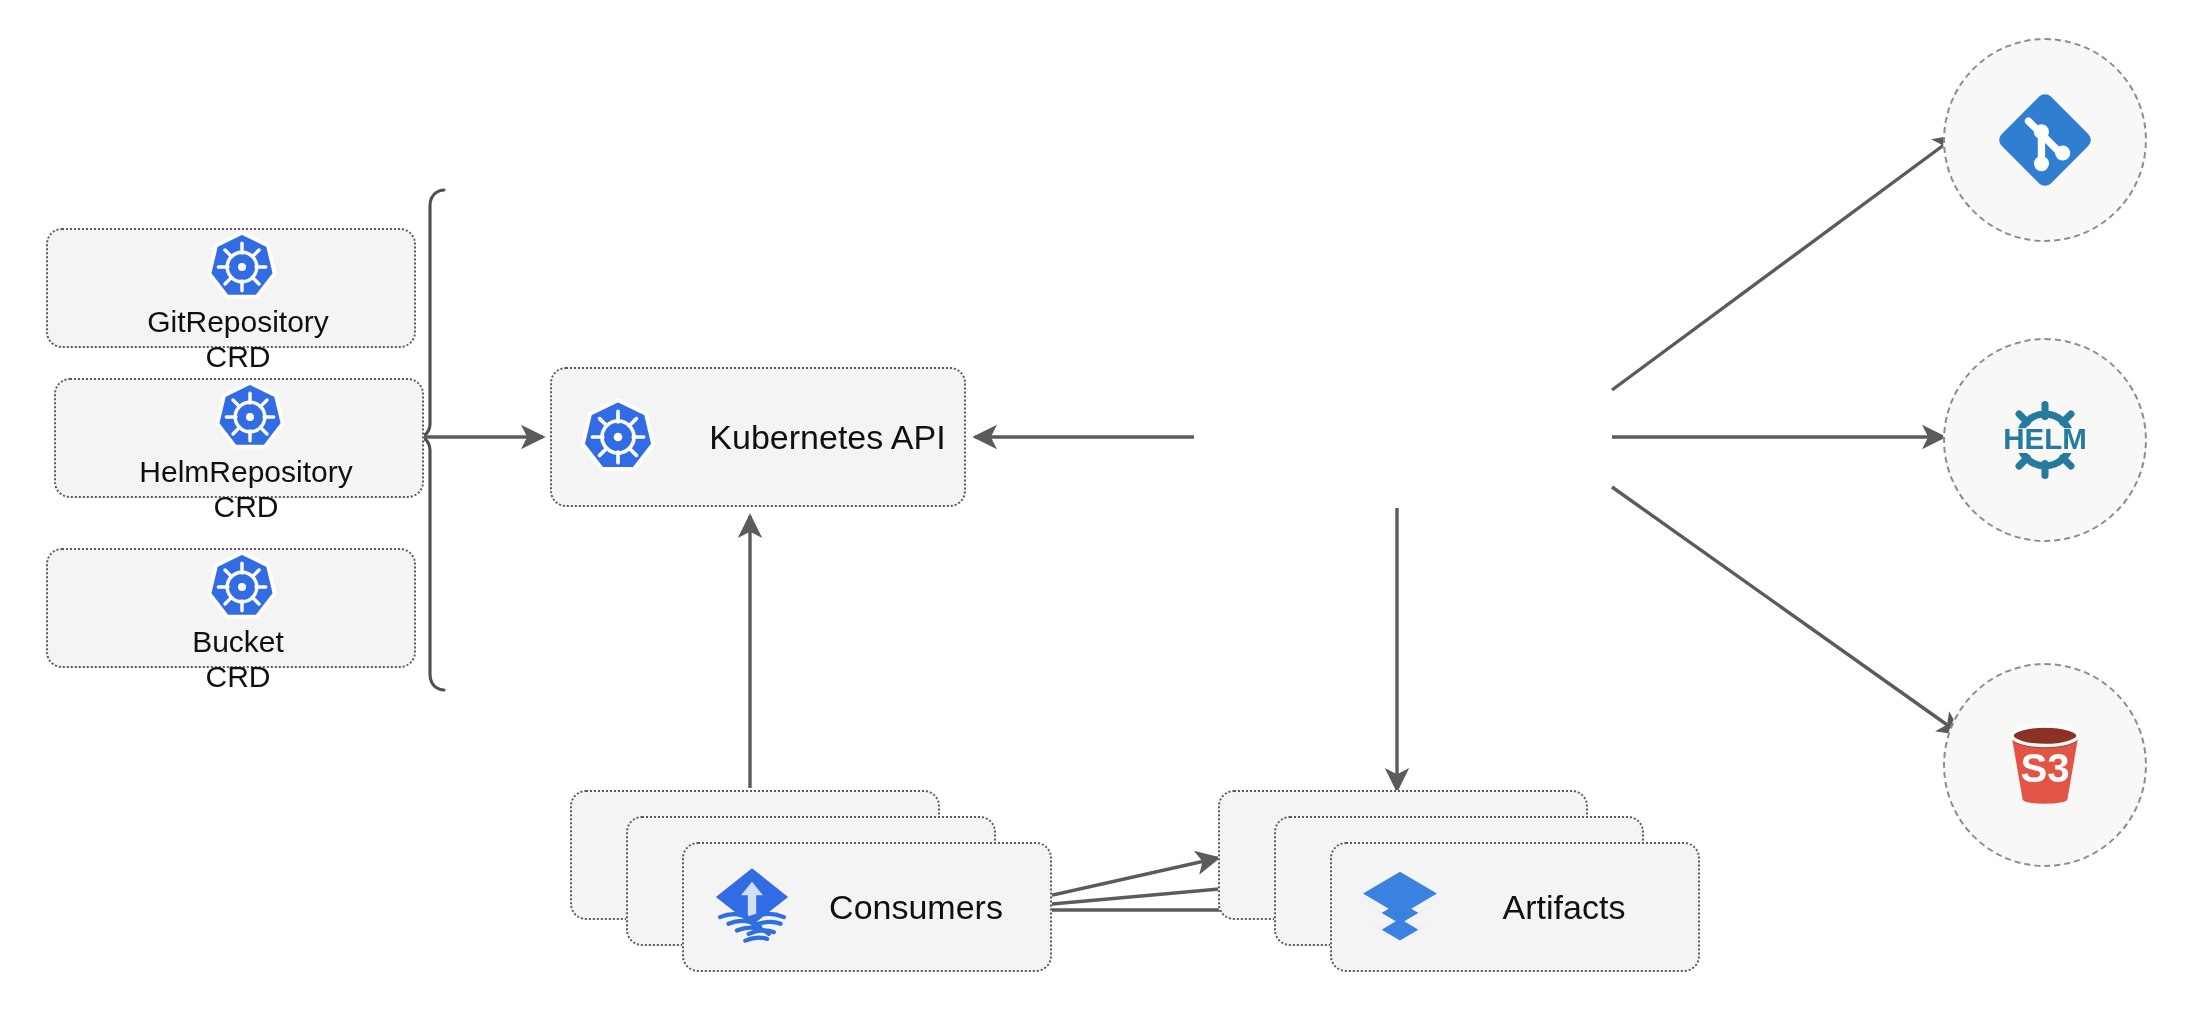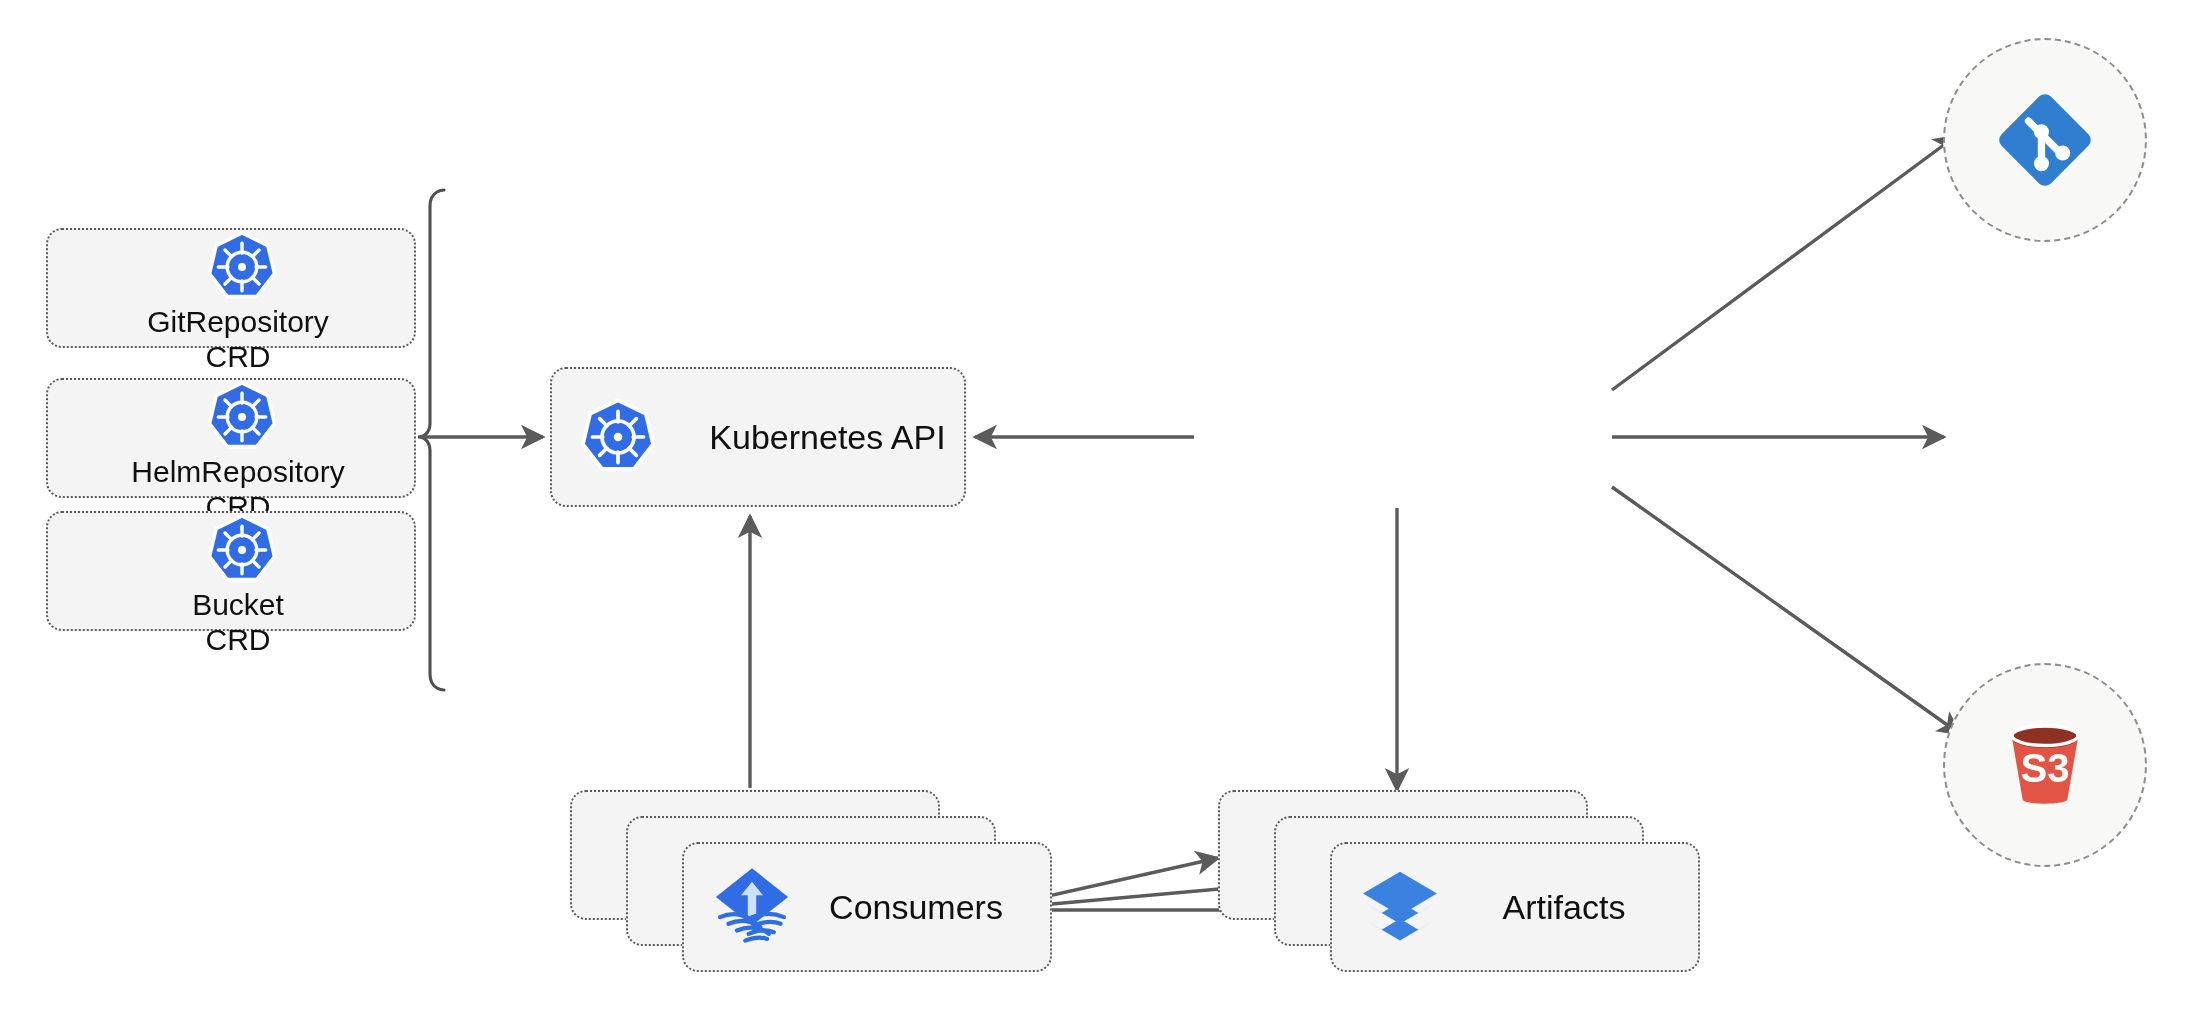--- a/index.html
+++ b/index.html
@@ -154,21 +154,21 @@
           <line x1="73" y1="27" x2="64" y2="36"></line>
           <line x1="36" y1="64" x2="27" y2="73"></line>
         </g>
         <circle cx="50" cy="50" r="5.4" fill="#ffffff"></circle>
       </svg>
     </span>
     <span class="label">GitRepository
 CRD</span>
   </div>
 
-  <div class="node crd-box" style="left:46px;top:378px;">
+  <div class="node crd-box" style="left:54px;top:378px;">
     <span class="ico">
       <svg viewBox="0 0 100 100">
         <polygon points="50,4 85,21 94,59 70,90 30,90 6,59 15,21" fill="#326ce5" stroke="#ffffff" stroke-width="5" stroke-linejoin="round"></polygon>
         <g fill="none" stroke="#ffffff" stroke-width="4.6" stroke-linecap="round">
           <circle cx="50" cy="50" r="20"></circle>
           <line x1="50" y1="18" x2="50" y2="31"></line>
           <line x1="50" y1="69" x2="50" y2="82"></line>
           <line x1="18" y1="50" x2="31" y2="50"></line>
           <line x1="69" y1="50" x2="82" y2="50"></line>
           <line x1="27" y1="27" x2="36" y2="36"></line>
@@ -176,21 +176,21 @@
           <line x1="73" y1="27" x2="64" y2="36"></line>
           <line x1="36" y1="64" x2="27" y2="73"></line>
         </g>
         <circle cx="50" cy="50" r="5.4" fill="#ffffff"></circle>
       </svg>
     </span>
     <span class="label">HelmRepository
 CRD</span>
   </div>
 
-  <div class="node crd-box" style="left:46px;top:511px;">
+  <div class="node crd-box" style="left:46px;top:548px;">
     <span class="ico">
       <svg viewBox="0 0 100 100">
         <polygon points="50,4 85,21 94,59 70,90 30,90 6,59 15,21" fill="#326ce5" stroke="#ffffff" stroke-width="5" stroke-linejoin="round"></polygon>
         <g fill="none" stroke="#ffffff" stroke-width="4.6" stroke-linecap="round">
           <circle cx="50" cy="50" r="20"></circle>
           <line x1="50" y1="18" x2="50" y2="31"></line>
           <line x1="50" y1="69" x2="50" y2="82"></line>
           <line x1="18" y1="50" x2="31" y2="50"></line>
           <line x1="69" y1="50" x2="82" y2="50"></line>
           <line x1="27" y1="27" x2="36" y2="36"></line>
@@ -273,20 +273,39 @@
           <line x1="36" y1="34" x2="62" y2="60"></line>
           <line x1="47" y1="45" x2="47" y2="68"></line>
         </g>
         <circle cx="47" cy="70" r="6.4" fill="#ffffff"></circle>
         <circle cx="47" cy="43" r="6.4" fill="#ffffff"></circle>
         <circle cx="65" cy="61" r="6.4" fill="#ffffff"></circle>
       </svg>
     </span>
   </div>
 
+  <div class="circle" style="left:1943px;top:338px;">
+    <span class="ico">
+      <svg viewBox="0 0 100 100">
+        <g stroke="#277a9f" stroke-width="6" fill="none" stroke-linecap="round">
+          <circle cx="50" cy="50" r="22"></circle>
+          <line x1="50" y1="20" x2="50" y2="30"></line>
+          <line x1="50" y1="70" x2="50" y2="80"></line>
+          <line x1="20" y1="50" x2="30" y2="50"></line>
+          <line x1="70" y1="50" x2="80" y2="50"></line>
+          <line x1="28" y1="28" x2="35" y2="35"></line>
+          <line x1="65" y1="65" x2="72" y2="72"></line>
+          <line x1="72" y1="28" x2="65" y2="35"></line>
+          <line x1="35" y1="65" x2="28" y2="72"></line>
+        </g>
+        <rect x="8" y="40" width="84" height="21" fill="#f8f8f6"></rect>
+        <text x="50" y="58" text-anchor="middle" font-family="Liberation Sans, sans-serif" font-size="25" font-weight="bold" fill="#277a9f">HELM</text>
+      </svg>
+    </span>
+  </div>
 
   <div class="circle" style="left:1943px;top:663px;">
     <span class="ico">
       <svg viewBox="0 0 100 100">
         <path d="M22,27 L78,27 L69,79 C69,84 31,84 31,79 Z" fill="#e25444"></path>
         <ellipse cx="50" cy="27" rx="28" ry="8.5" fill="#8c3123"></ellipse>
         <ellipse cx="50" cy="25" rx="28" ry="8.5" fill="none" stroke="#ffffff" stroke-width="3"></ellipse>
         <text x="50" y="64" text-anchor="middle" font-family="Liberation Sans, sans-serif" font-size="34" font-weight="bold" fill="#ffffff">S3</text>
       </svg>
     </span>

